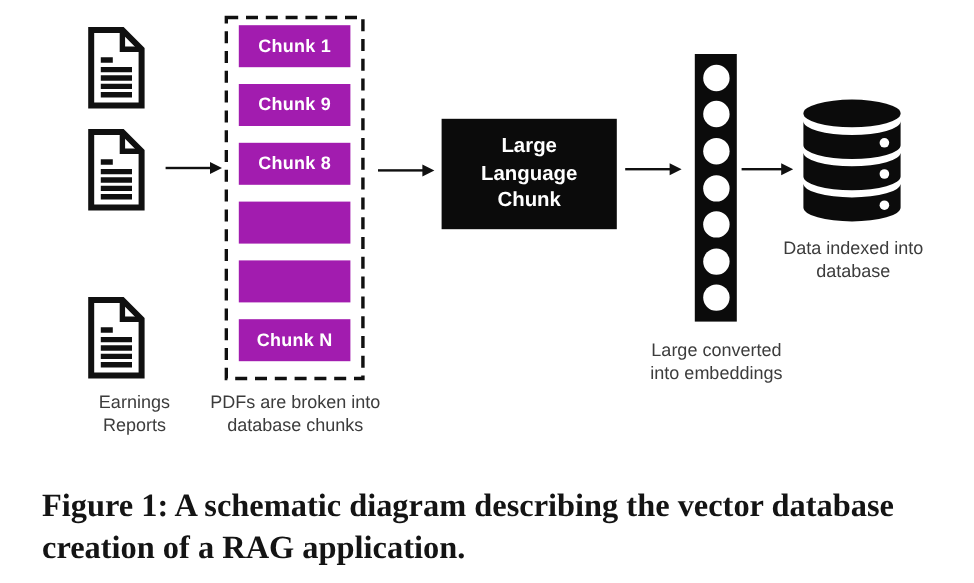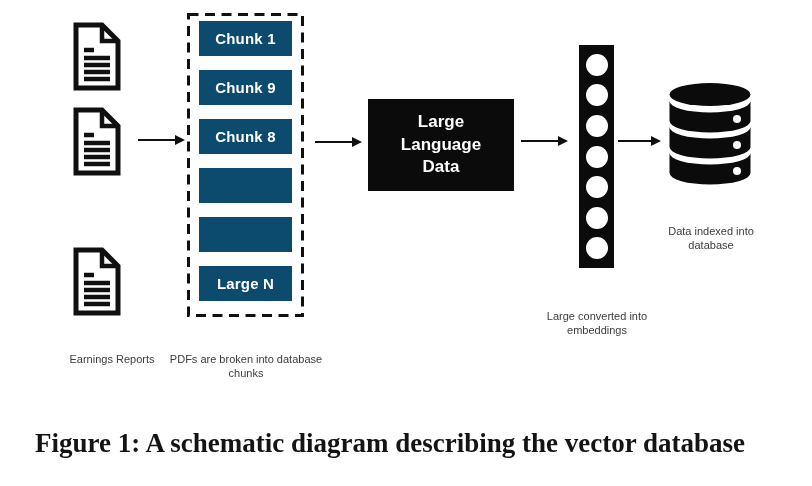--- a/index.html
+++ b/index.html
@@ -7,24 +7,23 @@
     position:relative;
     width:812px;height:486px;
     background:#ffffff;
     overflow:hidden;
     font-family:"Liberation Sans",sans-serif;
   }
   
   .lbl{
     position:absolute;
     text-align:center;
-    font-size:11px;
+    font-size:15px;
     line-height:1.25;
     color:#3c3c3c;
-    margin-top:26px;
   }
   
   .arrow{
     position:absolute;
     height:2px;
     background:#101010;
   }
   .arrow::after{
     content:"";
     position:absolute;
@@ -38,21 +37,21 @@
   .doc{position:absolute;width:56px;height:71px;}
   
   .chunk-panel{position:absolute;left:187px;top:13px;width:117px;height:304px;}
   .chunk-panel svg.dash{position:absolute;left:0;top:0;}
   .chunk-stack{
     position:absolute;left:12px;top:8px;width:93px;
     display:flex;flex-direction:column;gap:14px;
   }
   .chunk{
     height:35px;
-    background:#0c4a6e;
+    background:#a21caf;
     color:#ffffff;
     font-weight:bold;
     font-size:15px;
     display:flex;align-items:center;justify-content:center;
     letter-spacing:.2px;
   }
   
   .llm{
     position:absolute;left:368px;top:99px;width:146px;height:92px;
     background:#0b0b0b;
@@ -73,21 +72,20 @@
   
   .db{position:absolute;left:668px;top:82px;}
   
   .caption{
     position:absolute;left:35px;top:404px;width:770px;
     font-family:"Liberation Serif",serif;
     font-weight:bold;
     font-size:27px;
     line-height:1.3;
     color:#141414;
-    margin-top:22px;
   }
   .caption span{display:block;white-space:nowrap;}
 </style>
 </head>
 <body>
 
 <div class="stage">
 
   <svg class="doc" style="left:69px;top:21px" viewBox="0 0 56 71">
     <path d="M7 4 H33 L49 20 V67 H7 Z" fill="#ffffff" stroke="#101010" stroke-width="5"></path>
@@ -132,27 +130,27 @@
   <div class="chunk-panel">
     <svg class="dash" width="117" height="304">
       <rect x="1.5" y="1.5" width="114" height="301" fill="none" stroke="#101010" stroke-width="3" stroke-dasharray="10 6.5"></rect>
     </svg>
     <div class="chunk-stack">
       <div class="chunk">Chunk 1</div>
       <div class="chunk">Chunk 9</div>
       <div class="chunk">Chunk 8</div>
       <div class="chunk"></div>
       <div class="chunk"></div>
-      <div class="chunk">Large N</div>
+      <div class="chunk">Chunk N</div>
     </div>
   </div>
   <div class="lbl" style="left:161px;top:327px;width:170px">PDFs are broken into database chunks</div>
 
   <div class="llm">
-    <span>Large Language Data</span>
+    <span>Large Language Chunk</span>
   </div>
 
   <div class="embed-col">
     <div class="embed-dot"></div>
     <div class="embed-dot"></div>
     <div class="embed-dot"></div>
     <div class="embed-dot"></div>
     <div class="embed-dot"></div>
     <div class="embed-dot"></div>
     <div class="embed-dot"></div>
@@ -165,15 +163,16 @@
     <path d="M1.5 45 A40.5 11.5 0 0 0 82.5 45 L82.5 65 A40.5 11.5 0 0 1 1.5 65 Z" fill="#0b0b0b"></path>
     <path d="M1.5 71 A40.5 11.5 0 0 0 82.5 71 L82.5 91 A40.5 11.5 0 0 1 1.5 91 Z" fill="#0b0b0b"></path>
     <circle cx="69" cy="37" r="4" fill="#ffffff"></circle>
     <circle cx="69" cy="63" r="4" fill="#ffffff"></circle>
     <circle cx="69" cy="89" r="4" fill="#ffffff"></circle>
   </svg>
   <div class="lbl" style="left:651px;top:199px;width:120px">Data indexed into database</div>
 
   <div class="caption">
     <span>Figure 1: A schematic diagram describing the vector database</span>
+    <span>creation of a RAG application.</span>
   </div>
 
 </div>
 
 </body></html>

